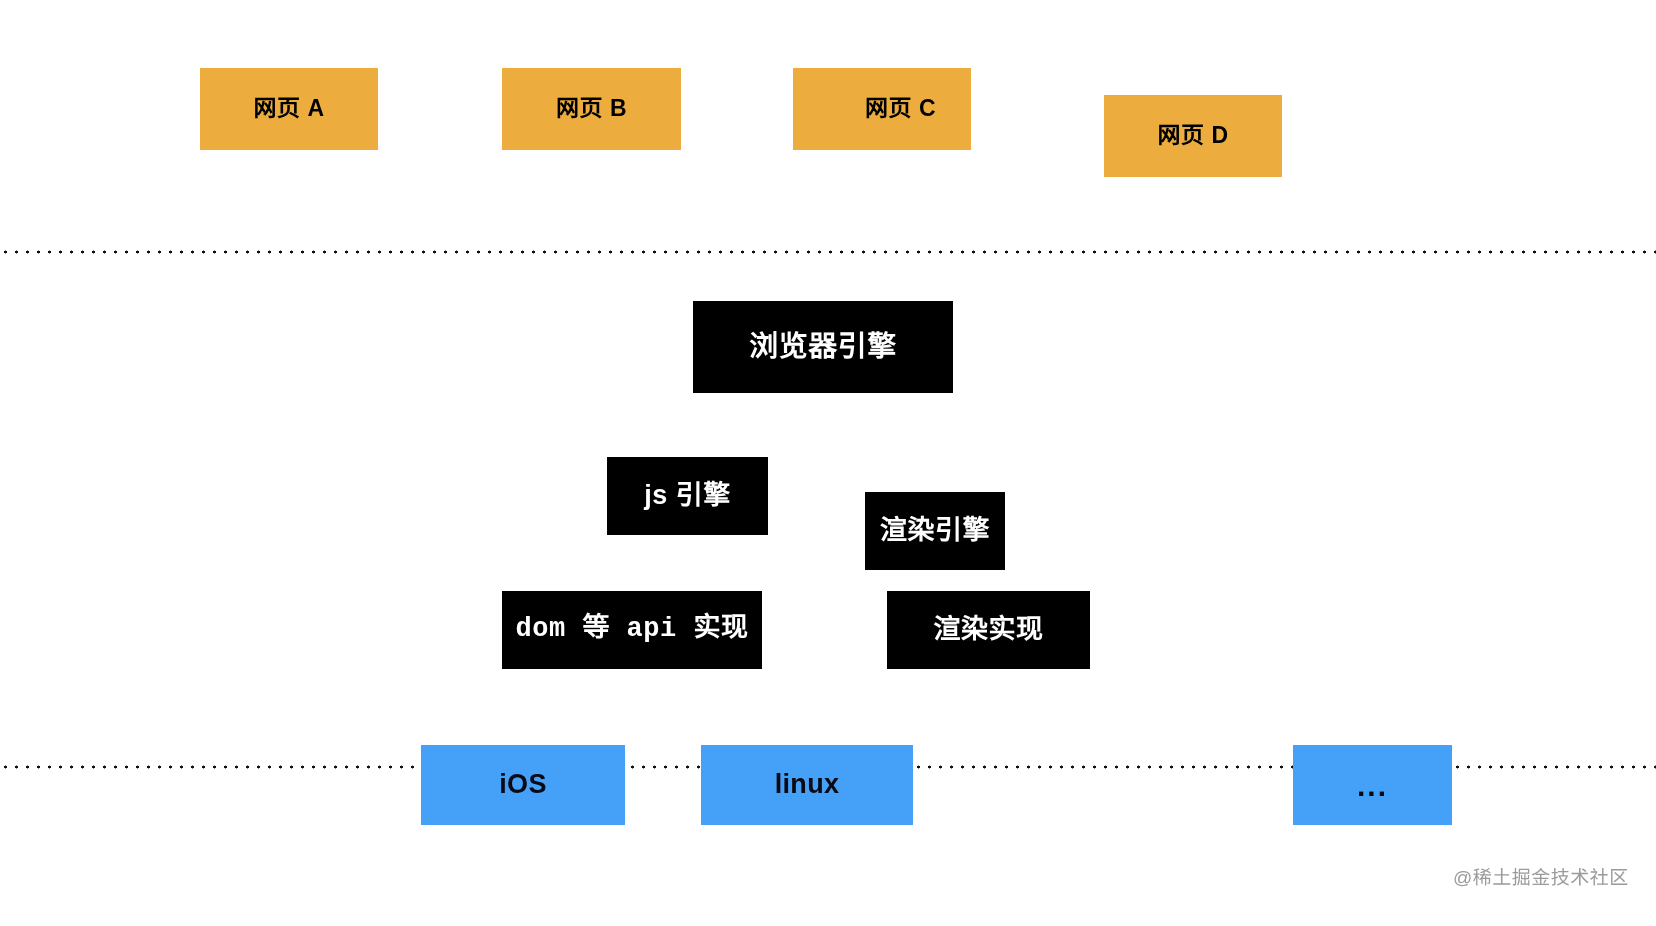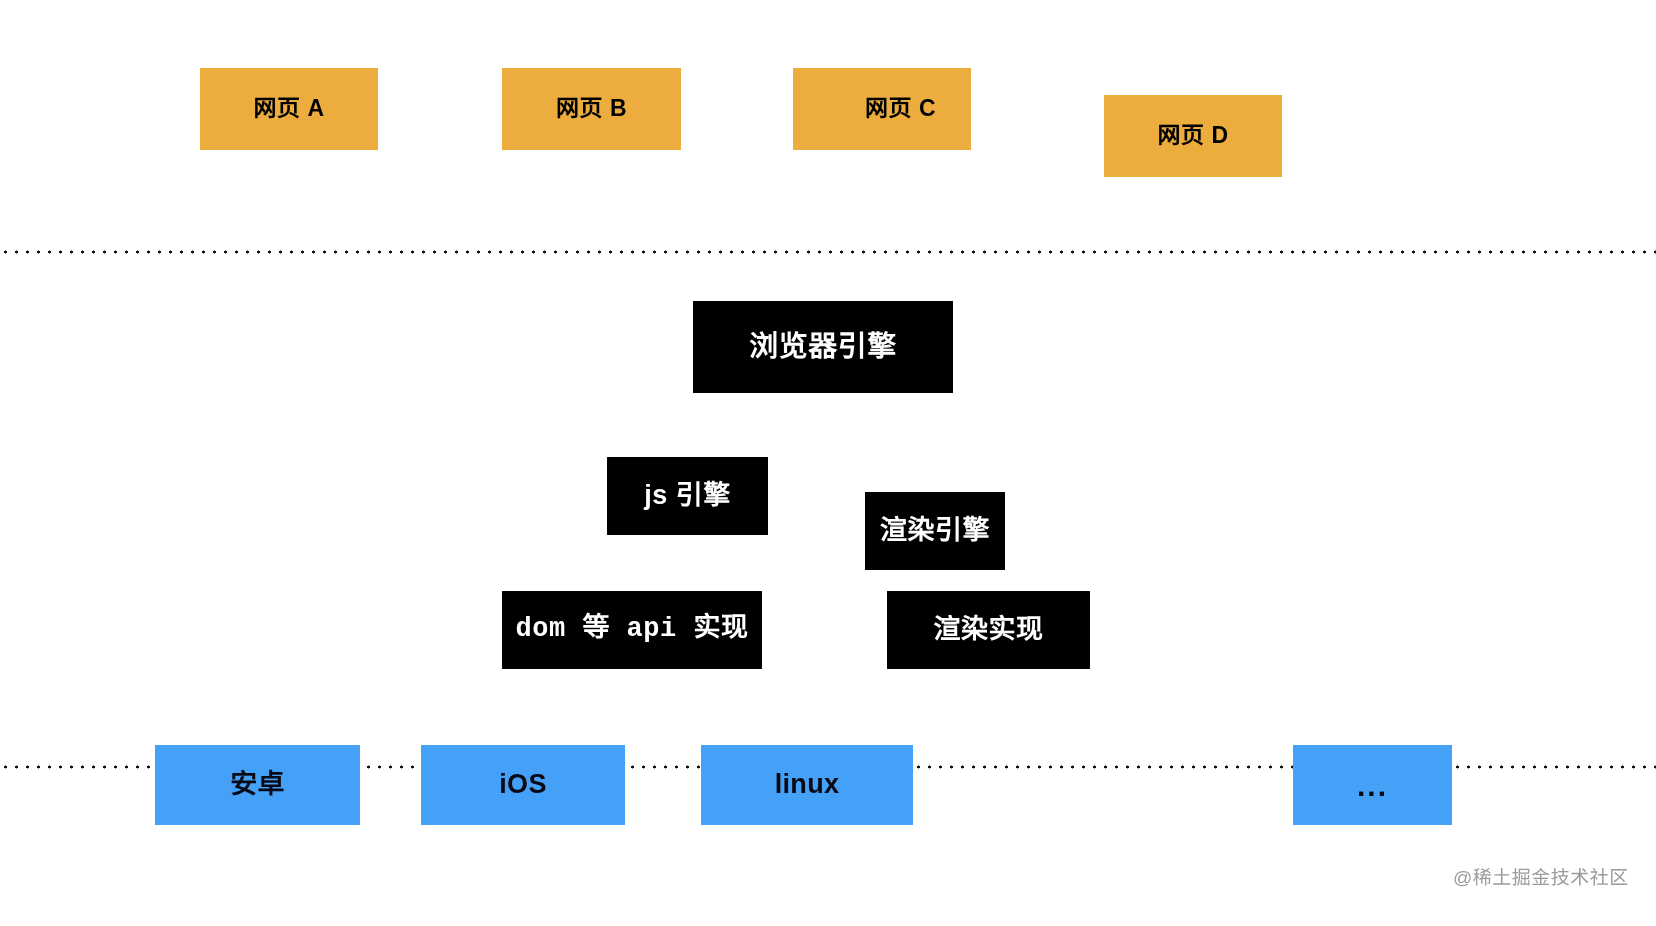--- a/index.html
+++ b/index.html
@@ -119,23 +119,20 @@
   <div class="box box-engine lvl3" style="left:502px; top:591px; width:260px; height:78px;font-family:Liberation Mono, monospace;">
     <span>dom 等 api 实现</span>
   </div>
 
   <div class="box box-engine lvl3" style="left:887px; top:591px; width:203px; height:78px;">
     <span>渲染实现</span>
   </div>
 
   <div class="divider" style="top:765px;"></div>
 
-  <div class="box box-os" style="left:155px; top:745px; width:205px; height:80px;">
-    <span>安卓</span>
-  </div>
 
   <div class="box box-os" style="left:421px; top:745px; width:204px; height:80px;">
     <span>iOS</span>
   </div>
 
   <div class="box box-os" style="left:701px; top:745px; width:212px; height:80px;">
     <span>linux</span>
   </div>
 
 

